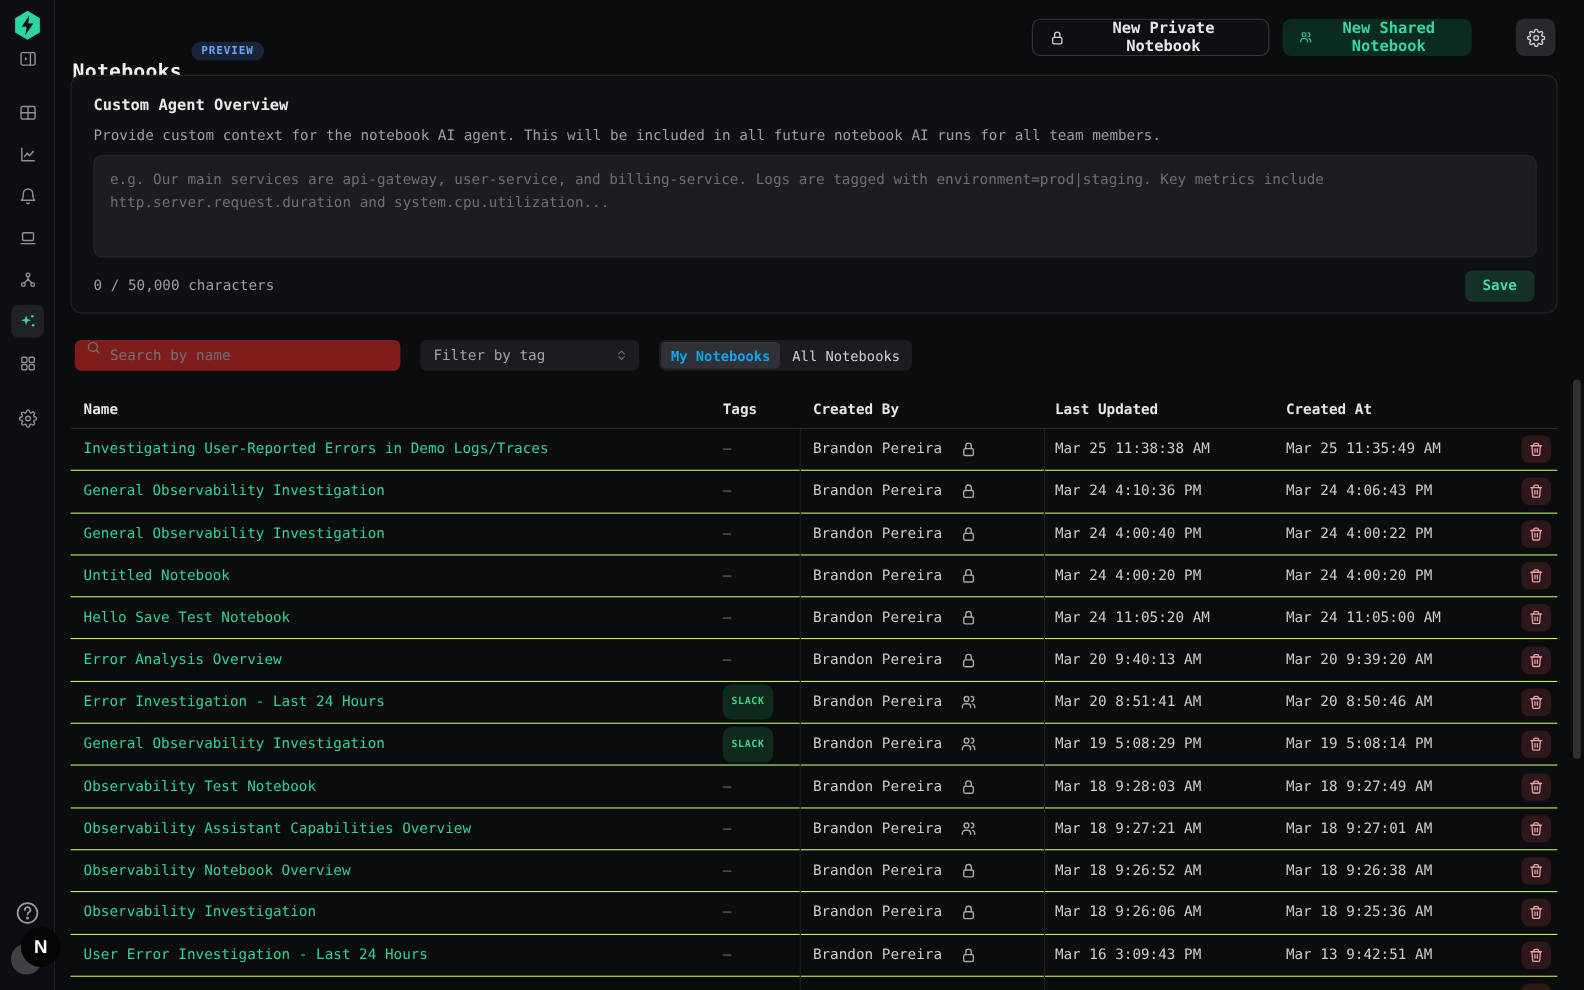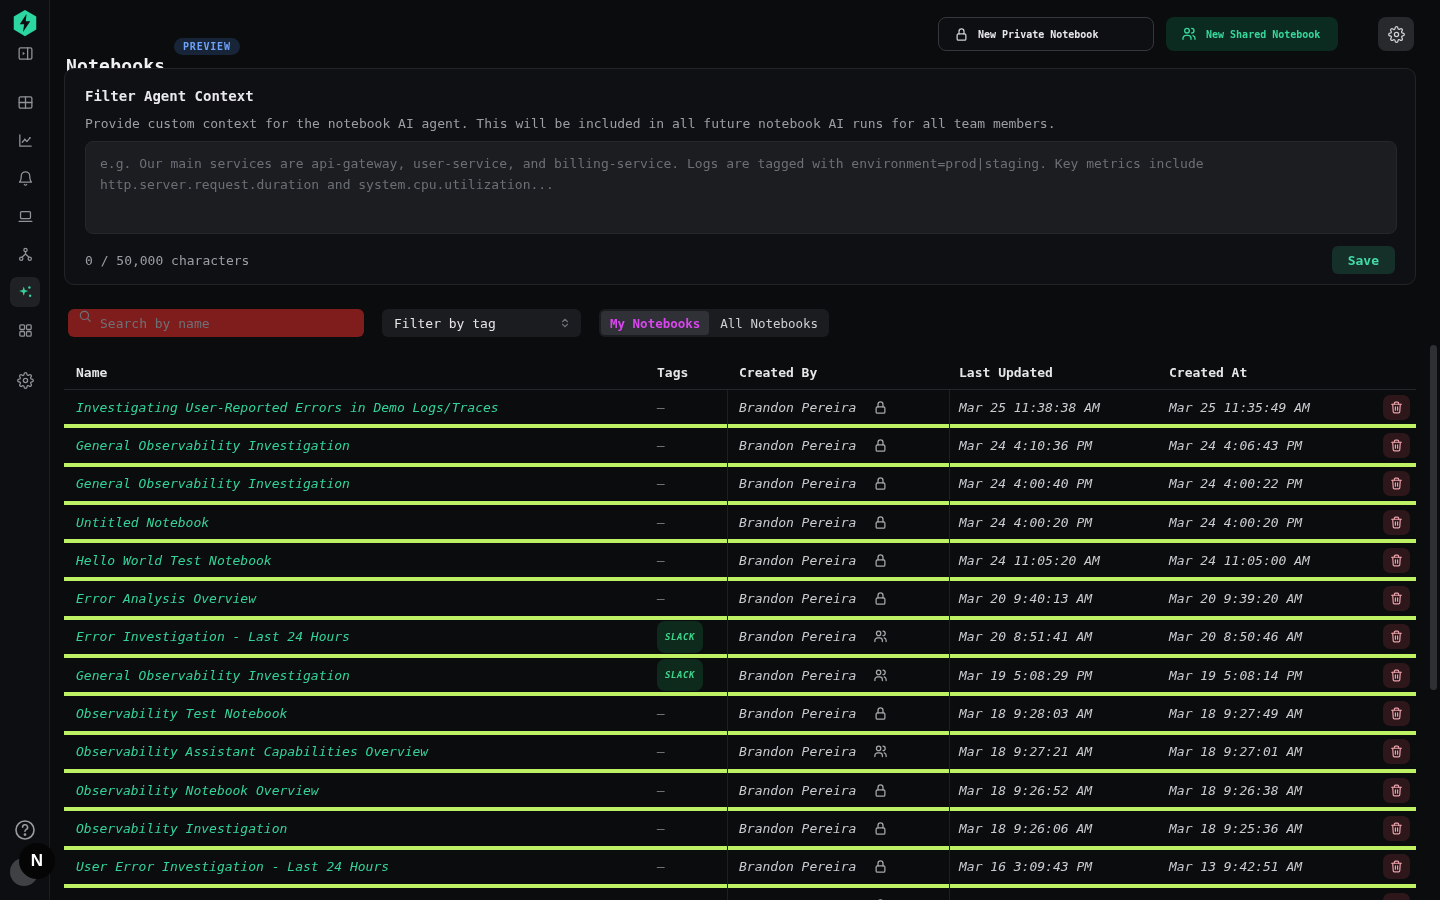--- a/index.html
+++ b/index.html
@@ -40,21 +40,21 @@
 
   
   #page-title { position:absolute; left:66px; top:22px; font-size:18px; font-weight:bold; letter-spacing:0.2px; color:#f1f1f3;margin-top:33px; }
   #preview-badge {
     position:absolute; left:174px; top:26px; height:17px; padding:0 9px; border-radius:9px;
     background:#182539; color:#6da2f7; font-size:10px; font-weight:bold; letter-spacing:0.8px;
     display:flex; align-items:center;margin-top:12px;
   }
   .hdr-btn {
     position:absolute; top:17px; height:34px; border-radius:8px; display:flex; align-items:center;
-    gap:9px; padding:0 15px; font-size:10px; font-weight:bold;
+    gap:9px; padding:0 15px; font-size:14px; font-weight:bold;
   }
   #btn-private { left:938px; width:216px; border:1px solid #36373c; color:#e8e8ea; background:#0e0f12; }
   #btn-private svg { width:15px; height:15px; color:#d0d1d4; }
   #btn-shared { left:1166px; width:172px; background:#0c2b20; color:#38d79c; }
   #btn-shared svg { width:16px; height:16px; }
   #btn-gear { left:1378px; width:36px; justify-content:center; padding:0; background:#28292d; color:#d0d1d4; }
   #btn-gear svg { width:17px; height:17px; }
 
   
   #context-card {
@@ -80,36 +80,36 @@
   #search-box {
     position:absolute; left:68px; top:309px; width:296px; height:28px;
     background:#7f1d1d; border-radius:6px; display:flex; padding:0 10px; gap:8px;
   }
   #search-box svg { width:14px; height:14px; color:#6e7177; flex:none; }
   #search-input { flex:1; background:transparent; border:none; color:#d4d4d8; font-size:13px; }
   #search-input::placeholder { color:#6e7177; }
   #tag-select {
     position:absolute; left:382px; top:309px; width:199px; height:28px;
     background:#1b1c20; border-radius:6px; display:flex; align-items:center; padding:0 10px 0 12px;
-    color:#e5e5e5; font-size:13px;
+    color:#a3a3a3; font-size:13px;
   }
   #tag-select .sel-label { flex:1; }
   #tag-select svg { width:12px; height:12px; color:#6e7177; }
   #view-toggle {
     position:absolute; left:599px; top:309px; height:28px; background:#1b1c20; border-radius:6px;
     display:flex; align-items:center; padding:2px; gap:2px;
   }
   .toggle-opt { height:24px; padding:0 9px; font-size:12.5px; color:#cfd0d3; display:flex; align-items:center; border-radius:4px; }
-  .toggle-opt.active { background:#303136; color:#d946ef; font-weight:bold; }
+  .toggle-opt.active { background:#303136; color:#0ea5e9; font-weight:bold; }
 
   
   #table { position:absolute; left:64px; top:355px; width:1352px; height:545px; overflow:hidden; }
   .tgrid { display:grid; grid-template-columns:581px 82px 220px 210px 191px 1fr; padding-left:12px; align-items:center; }
   #thead { height:35px; border-bottom:1px solid #26272c; font-weight:bold; color:#e5e6e8; font-size:13px; }
-  .trow { height:38.3px; border-bottom:4px solid #bef264; font-size:13px;font-style:italic; }
+  .trow { height:38.3px; border-bottom:1px solid #bef264; font-size:13px; }
   .c-name a { color:#34d399; text-decoration:none; white-space:nowrap; }
   .c-tags .dash { color:#6e7177; }
   .tagbadge {
     display:inline-flex; align-items:center; height:16px; padding:16px 8px; border-radius:8px;
     background:#0e2a1d; color:#3fd68c; font-size:9px; font-weight:bold; letter-spacing:0.6px;
   }
   .c-by { display:flex; align-items:center; }
   .byname { display:inline-block; width:118px; color:#cbccd0; white-space:nowrap; overflow:visible; }
   .vis-icon { margin-left:16px; width:15px; height:15px; color:#a7a9ad; }
   .vis-icon svg { width:15px; height:15px; }
@@ -233,21 +233,21 @@
     <span>New Shared Notebook</span>
   </button>
   <button class="hdr-btn" id="btn-gear">
     <svg viewBox="0 0 24 24" fill="none" stroke="currentColor" stroke-width="1.8" stroke-linecap="round" stroke-linejoin="round">
       <circle cx="12" cy="12" r="3"></circle>
       <path d="M19.4 15a1.65 1.65 0 0 0 .33 1.82l.06.06a2 2 0 1 1-2.83 2.83l-.06-.06a1.65 1.65 0 0 0-1.82-.33 1.65 1.65 0 0 0-1 1.51V21a2 2 0 1 1-4 0v-.09a1.65 1.65 0 0 0-1-1.51 1.65 1.65 0 0 0-1.82.33l-.06.06a2 2 0 1 1-2.83-2.83l.06-.06a1.65 1.65 0 0 0 .33-1.82 1.65 1.65 0 0 0-1.51-1H3a2 2 0 1 1 0-4h.09a1.65 1.65 0 0 0 1.51-1 1.65 1.65 0 0 0-.33-1.82l-.06-.06a2 2 0 1 1 2.83-2.83l.06.06a1.65 1.65 0 0 0 1.82.33h.09a1.65 1.65 0 0 0 1-1.51V3a2 2 0 1 1 4 0v.09a1.65 1.65 0 0 0 1 1.51 1.65 1.65 0 0 0 1.82-.33l.06-.06a2 2 0 1 1 2.83 2.83l-.06.06a1.65 1.65 0 0 0-.33 1.82v.09a1.65 1.65 0 0 0 1.51 1H21a2 2 0 1 1 0 4h-.09a1.65 1.65 0 0 0-1.51 1z"></path>
     </svg>
   </button>
 
   <section id="context-card">
-    <h2 id="card-title">Filter Agent Context</h2>
+    <h2 id="card-title">Custom Agent Overview</h2>
     <p id="card-desc">Provide custom context for the notebook AI agent. This will be included in all future notebook AI runs for all team members.</p>
     <textarea id="card-textarea" placeholder="e.g. Our main services are api-gateway, user-service, and billing-service. Logs are tagged with environment=prod|staging. Key metrics include http.server.request.duration and system.cpu.utilization..." style=""></textarea>
     <span id="char-count">0 / 50,000 characters</span>
     <button id="save-btn">Save</button>
   </section>
 
   <div id="search-box">
     <svg viewBox="0 0 24 24" fill="none" stroke="currentColor" stroke-width="2" stroke-linecap="round">
       <circle cx="11" cy="11" r="7"></circle>
         <line x1="16.5" y1="16.5" x2="21" y2="21"></line>
@@ -374,21 +374,21 @@
                 <path d="M3 6h18"></path>
                 <path d="M8 6V4a2 2 0 0 1 2-2h4a2 2 0 0 1 2 2v2"></path>
                 <path d="M19 6l-1 14a2 2 0 0 1-2 2H8a2 2 0 0 1-2-2L5 6"></path>
                 <line x1="10" y1="11" x2="10" y2="17"></line>
                 <line x1="14" y1="11" x2="14" y2="17"></line>
               </svg>
             </button>
           </div>
         </div>
         <div class="trow tgrid">
-          <div class="c-name"><a href="#">Hello World Test Notebook</a></div>
+          <div class="c-name"><a href="#">Hello Save Test Notebook</a></div>
           <div class="c-tags"><span class="dash">—</span></div>
           <div class="c-by">
             <span class="byname">Brandon Pereira</span>
             <span class="vis-icon">
               <svg viewBox="0 0 24 24" fill="none" stroke="currentColor" stroke-width="2" stroke-linecap="round" stroke-linejoin="round">
                 <rect x="5" y="11" width="14" height="10" rx="2"></rect>
                 <path d="M8 11V7a4 4 0 0 1 8 0v4"></path>
               </svg>
             </span>
           </div>

